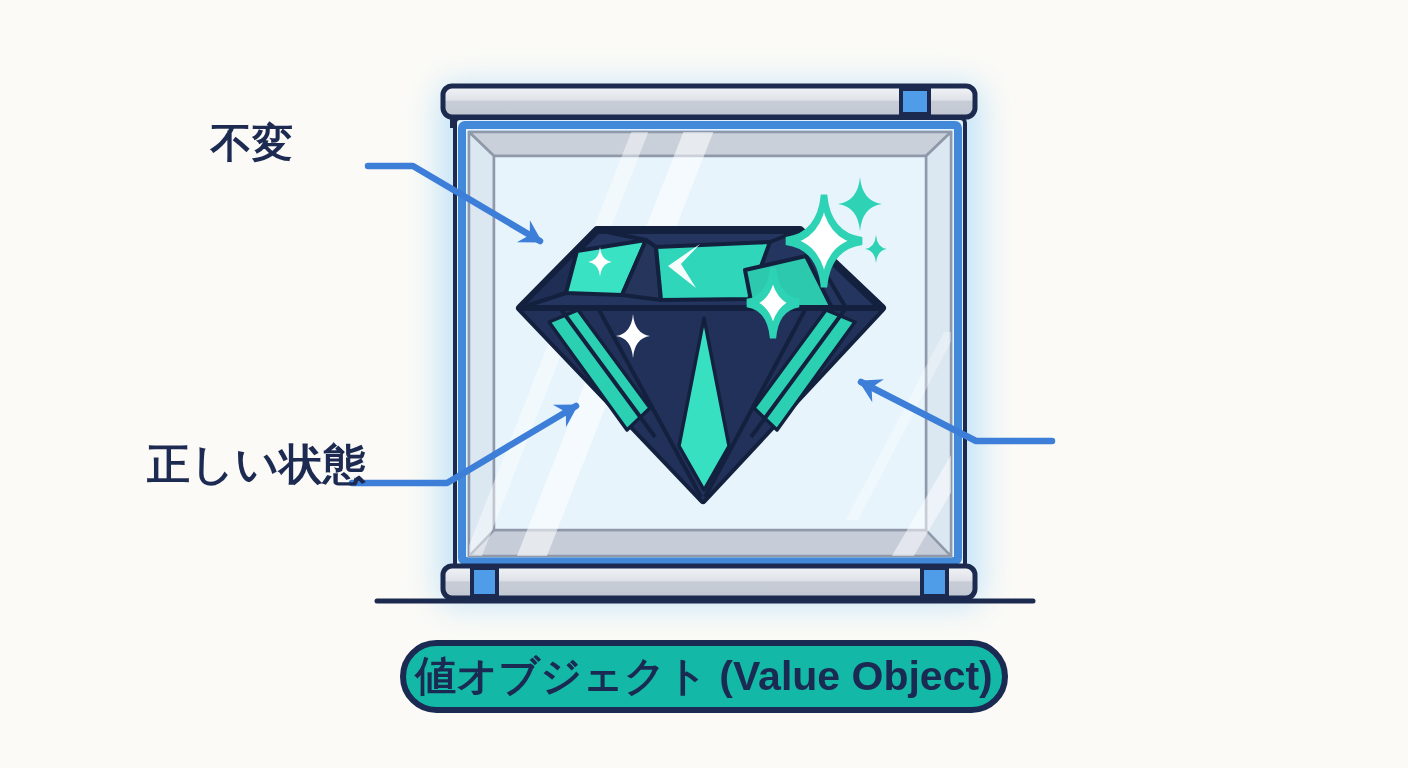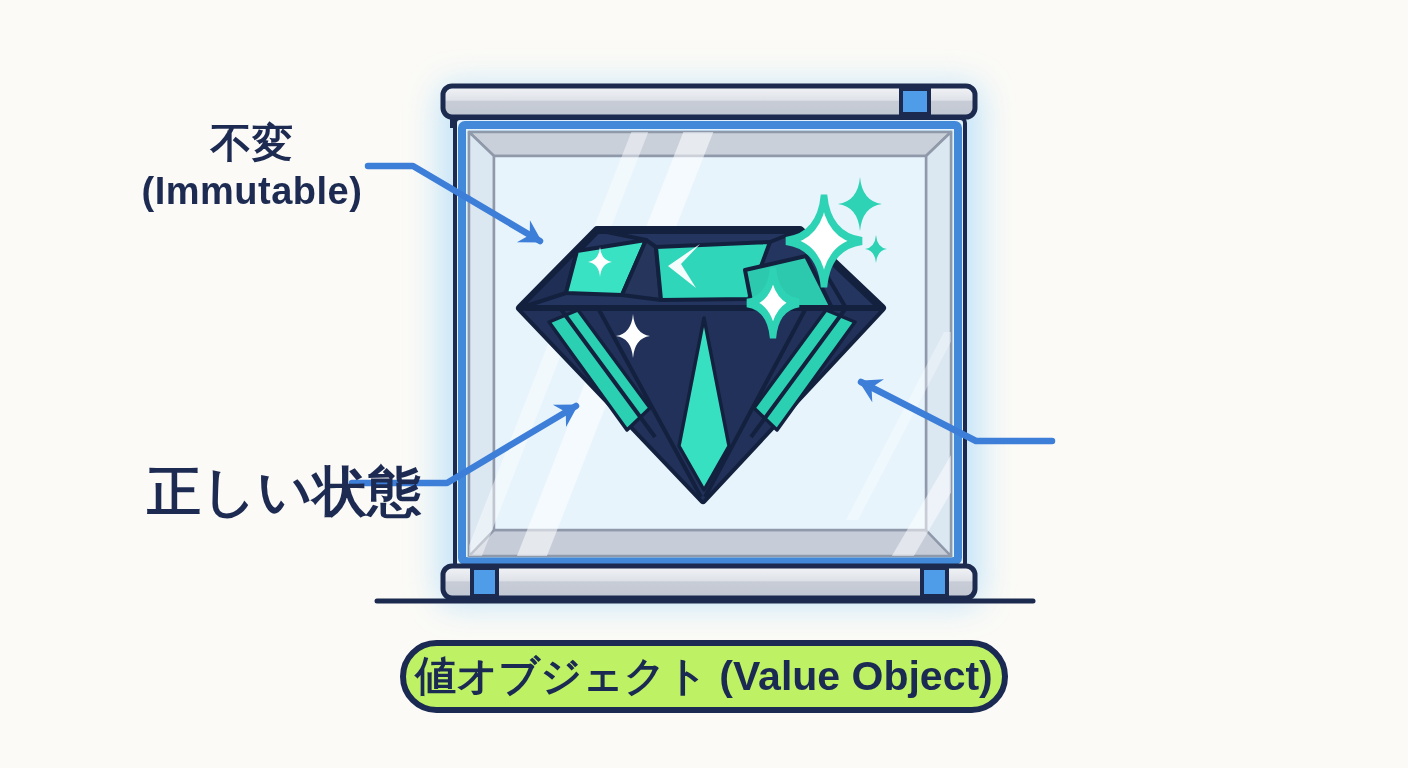--- a/index.html
+++ b/index.html
@@ -14,27 +14,27 @@
   .lbl{
     position:absolute;
     color:#1d2b53;
     font-weight:700;
     letter-spacing:0.5px;
     white-space:nowrap;
   }
   .lbl-immutable{left:112px;top:118px;width:280px;text-align:center;line-height:1.22;}
   .lbl-immutable .ja{font-size:41px;display:block;}
   .lbl-immutable .en{font-size:38px;display:block;}
-  .lbl-valid{left:147px;top:456px;font-size:54px;}
+  .lbl-valid{left:147px;top:436px;font-size:43px;}
   .lbl-equality{left:1064px;top:415px;font-size:43px;}
   .caption-pill{
     position:absolute;left:400px;top:640px;width:608px;height:73px;
     box-sizing:border-box;
     border:6px solid #1b2a52;border-radius:42px;
-    background:#bef264;
+    background:#14b8a6;
     display:flex;align-items:center;justify-content:center;
     font-size:41px;font-weight:700;color:#1b2a52;
   }
 </style>
 </head>
 <body>
 
 <div class="stage">
 
   <svg width="1408" height="768" viewBox="0 0 1408 768">
@@ -133,21 +133,20 @@
 
     <g fill="none" stroke="#3d7ed8" stroke-width="6.5" stroke-linecap="round" stroke-linejoin="round">
       <polyline points="368,166 413,166 540,241" marker-end="url(#ah)"></polyline>
       <polyline points="352,483 447,483 576,406" marker-end="url(#ah)"></polyline>
       <polyline points="1052,441 976,441 861,382" marker-end="url(#ah)"></polyline>
     </g>
   </svg>
 
   <div class="lbl lbl-immutable">
     <span class="ja">不変</span>
-    <span class="en">(Immutable)</span>
   </div>
 
   <div class="lbl lbl-valid">正しい状態</div>
 
 
   <div class="caption-pill">
     <span>値オブジェクト (Value Object)</span>
   </div>
 
 </div>

